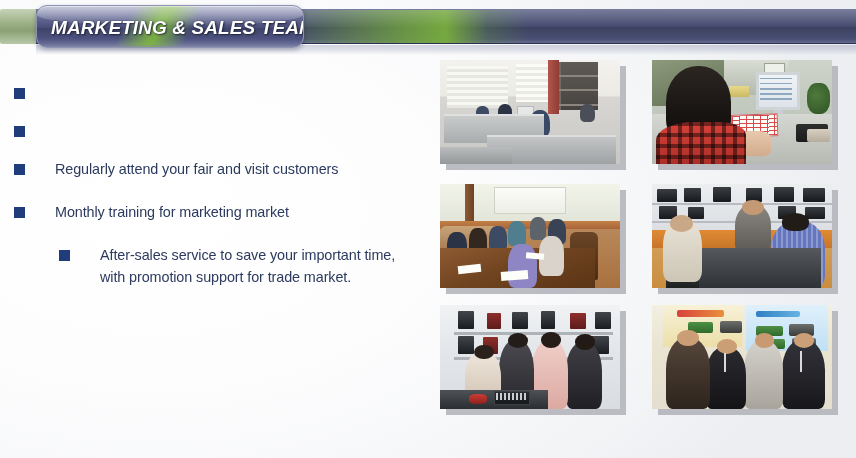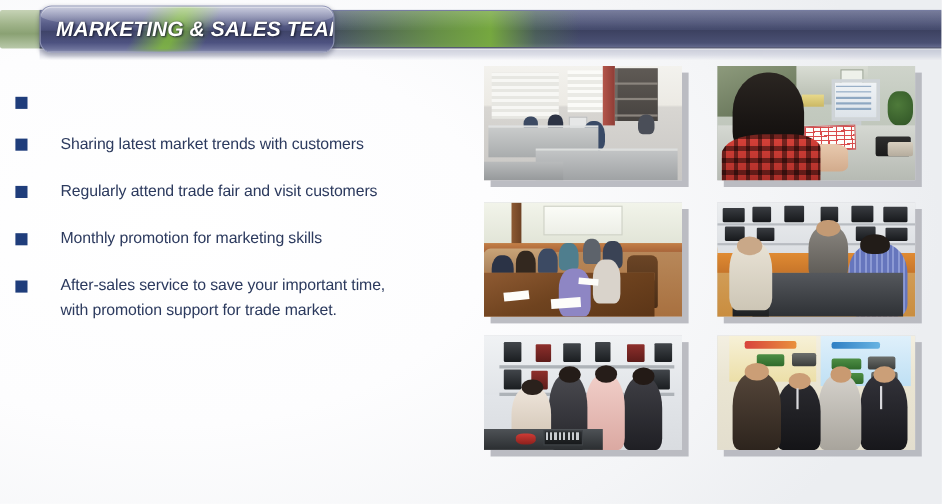--- a/index.html
+++ b/index.html
@@ -130,21 +130,21 @@
     margin-left:14px;
     margin-top:6px;
   }
   .bullet-label {
     margin-left:30px;
     font-size:14.4px;
     color:#2c3a5e;
     line-height:22px;
     letter-spacing:-.1px;
   }
-  .bullet-item.two-line { margin-bottom:0; }
+  .bullet-item.two-line { margin-bottom:0;margin-left:45px; }
 
   
   .photo-grid {
     position:absolute;
     left:440px; top:60px;
     width:396px; height:352px;
   }
   .photo {
     position:absolute;
     overflow:hidden;
@@ -352,31 +352,30 @@
 
 <div class="bullet-list">
 
 
   <div class="bullet-item">
     <span class="bullet-marker"></span>
   </div>
 
   <div class="bullet-item">
     <span class="bullet-marker"></span>
-    <span class="bullet-label">Sharing latest market trends with customers</span>
   </div>
 
   <div class="bullet-item">
     <span class="bullet-marker"></span>
-    <span class="bullet-label">Regularly attend trade fair and visit customers</span>
+    <span class="bullet-label">Regularly attend your fair and visit customers</span>
   </div>
 
   <div class="bullet-item">
     <span class="bullet-marker"></span>
-    <span class="bullet-label">Monthly promotion for marketing skills</span>
+    <span class="bullet-label">Monthly training for marketing market</span>
   </div>
 
   <div class="bullet-item two-line">
     <span class="bullet-marker"></span>
     <span class="bullet-label">
       <span>After-sales service to save your important time,</span><br>
       <span>with promotion support for trade market.</span>
     </span>
   </div>
 

